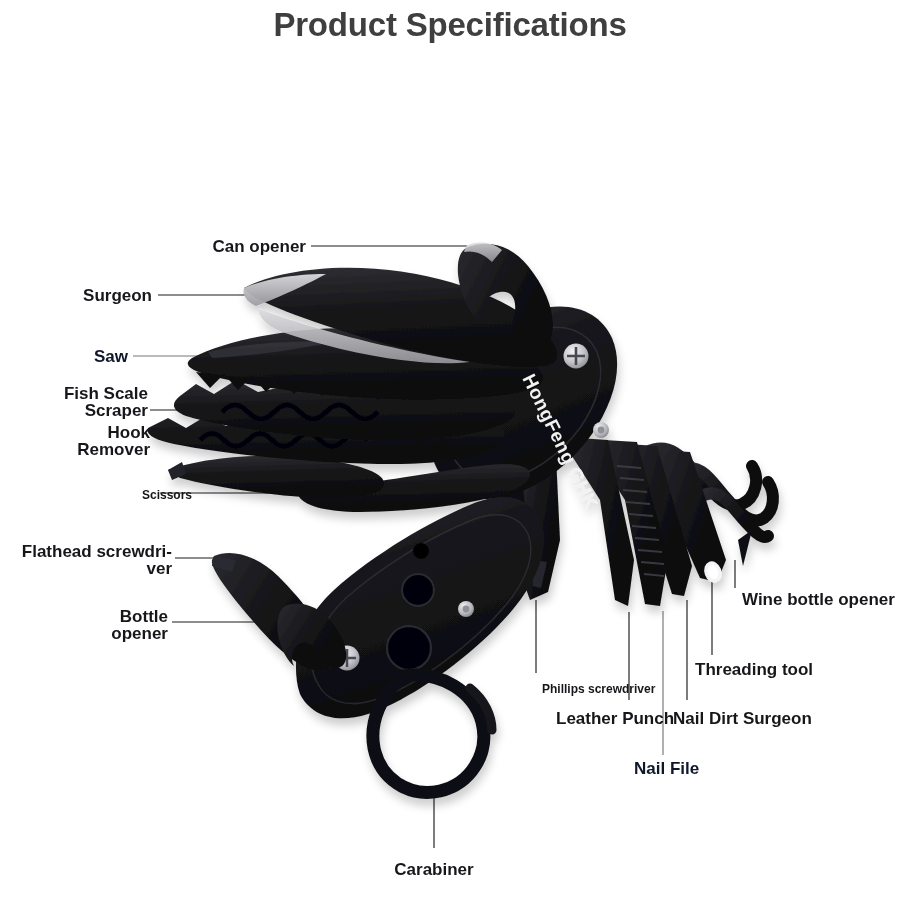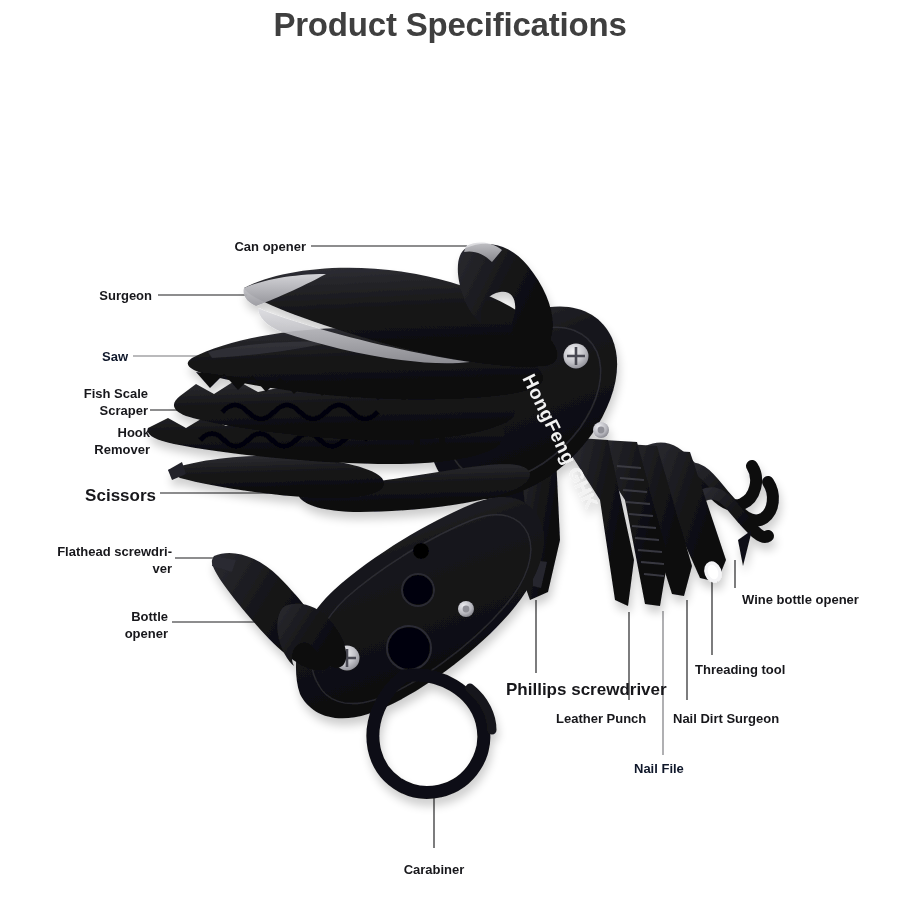--- a/index.html
+++ b/index.html
@@ -46,28 +46,28 @@
     font-size: 23px;
     font-weight: 400;
     color: #9d9d9d;
     letter-spacing: 5.2px;
     line-height: 30px;
   }
 
   
   .label {
     position: absolute;
-    font-size: 13px;
+    font-size: 17px;
     font-weight: bold;
     color: #17171b;
     line-height: 17px;
     white-space: pre-line;
   }
   .label.gray   { color: #0f172a; font-weight: 600; }
-  .label.small  { font-size: 17px; }
+  .label.small  { font-size: 12px; padding-left: 36px; }
   .label.ralign { text-align: right; }
   .label.lalign { text-align: left; }
   .label.calign { text-align: center; }
 
   
   svg.art {
     position: absolute;
     left: 0; top: 0;
     width: 900px;
     height: 900px;

